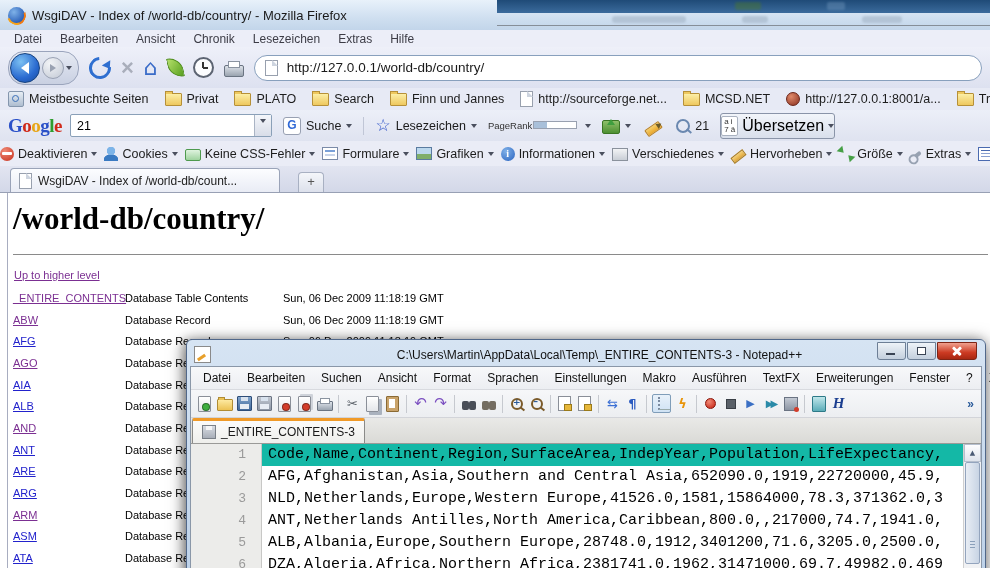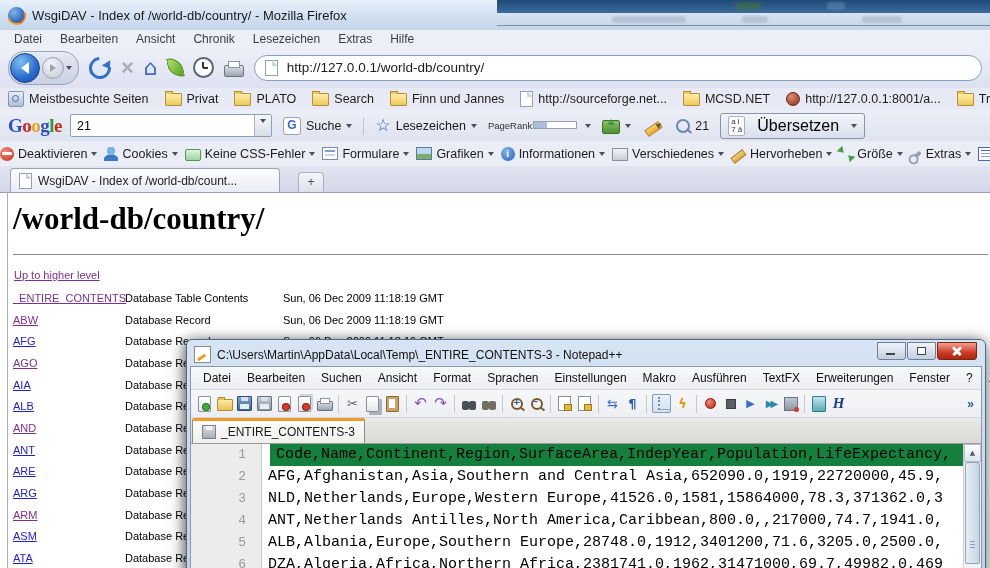--- a/index.html
+++ b/index.html
@@ -73,21 +73,21 @@
   .abc{display:flex;flex-direction:column;align-items:center;line-height:1;}
   .abc .a{font-size:7.5px;font-weight:bold;color:#333;letter-spacing:.5px;}
   .abc .c{font-size:11px;color:#2f9e2f;margin-top:-2px;font-family:"DejaVu Sans",sans-serif;}
   .sendfolder{position:relative;width:16px;height:12px;background:linear-gradient(#8ec06a,#4d9032);border:1px solid #3a7524;border-radius:2px;margin-top:3px;}
   .sendfolder::after{content:"";position:absolute;left:4px;top:-6px;border:4px solid transparent;border-bottom:6px solid #3f9e3f;}
   .hlpen{width:15px;height:6px;background:linear-gradient(#f6cf6a,#e9a62a);border:1px solid #b87f1f;transform:rotate(-35deg);border-radius:1px;position:relative;margin-top:6px;}
   .hlpen::after{content:"";position:absolute;right:-5px;top:0;border:3px solid transparent;border-left:5px solid #6a5a2a;}
   .mag{width:10px;height:10px;border:2px solid #6a88b0;border-radius:50%;position:relative;}
   .mag::after{content:"";position:absolute;left:8px;top:9px;width:6px;height:2px;background:#6a88b0;transform:rotate(40deg);}
   .cnt{font-size:12.5px;color:#1c1c1c;}
-  .translate{display:flex;align-items:center;gap:12px;border:1px solid #8a94a8;background:linear-gradient(#f2f5fa,#d9dfeb);border-radius:3px;padding:2px 7px;}
+  .translate{display:flex;align-items:center;gap:4px;border:1px solid #8a94a8;background:linear-gradient(#f2f5fa,#d9dfeb);border-radius:3px;padding:2px 0;}
   .trico{display:flex;flex-direction:column;line-height:1;font-size:8px;color:#333;border:1px solid #aab2c0;background:#fff;padding:1px 2px;border-radius:2px;}
   
   #wdbar{top:141px;height:25px;background:#eaecf6;border-bottom:1px solid #c6cbdc;gap:7px;}
   .wditem{display:flex;align-items:center;gap:4px;flex:none;}
   .wditem .lbl{font-size:12.5px;color:#1c1c1c;white-space:nowrap;}
   .wi{width:14px;height:14px;flex:none;position:relative;}
   .wi-ban{border-radius:50%;background:radial-gradient(circle at 35% 30%,#f08a76,#c62f1c);}
   .wi-ban::after{content:"";position:absolute;left:2px;top:5.5px;width:10px;height:3px;background:#fff;border-radius:1px;}
   .wi-person{background:radial-gradient(circle at 50% 28%,#7db4e8 4px,transparent 4.5px),radial-gradient(circle at 50% 110%,#3a7ac2 8px,transparent 8.5px);}
   .wi-css{height:10px;margin-top:2px;background:linear-gradient(#dff3df,#9fd39f);border:1px solid #4e9a4e;border-radius:2px;}
@@ -117,21 +117,21 @@
   #uplink{display:inline-block;font-size:11px;color:#7b2f92;text-decoration:underline;margin:3px 0 6px 1px;}
   .lrow{display:flex;height:21.7px;align-items:center;font-size:11px;color:#000;}
   .lname{width:112px;text-decoration:underline;white-space:pre;flex:none;}
   .lname.b{color:#2222cc;} .lname.v{color:#7b2f92;}
   .ltype{width:158px;flex:none;white-space:pre;}
   .ldate{white-space:pre;}
   
   #npp{position:absolute;left:186px;top:339px;width:800px;height:300px;border-radius:6px 6px 0 0;
        background:linear-gradient(#d6e4f3,#b7cde6);border:1px solid #51688a;
        box-shadow:0 4px 18px rgba(0,0,0,.55),-3px 0 10px rgba(0,0,0,.25);padding:3px;box-sizing:border-box;}
-  #npp-titlebar{height:23px;display:flex;align-items:center;gap:6px;padding-left:4px;}
+  #npp-titlebar{height:23px;display:flex;align-items:center;gap:6px;padding-left:4px;text-align:center;}
   .nppicon{width:15px;height:15px;background:#fff;border:1px solid #8a8a8a;position:relative;flex:none;}
   .nppicon::after{content:"";position:absolute;left:2px;top:9px;width:9px;height:3px;background:#e8a02a;transform:rotate(-35deg);}
   #npp-titlebar .t{font-size:12px;color:#111;white-space:nowrap;overflow:hidden;flex:1;}
   .winbtns{position:absolute;right:8px;top:2px;display:flex;gap:1px;}
   .wb{width:27px;height:16px;border:1px solid #6d7f96;background:linear-gradient(#eef3f8,#c3cfdd);border-radius:0 0 3px 3px;position:relative;}
   .wb-min::after{content:"";position:absolute;left:8px;bottom:4px;width:9px;height:2.5px;background:#3a4454;}
   .wb-rest::after{content:"";position:absolute;left:9px;top:4px;width:7px;height:6px;border:1.5px solid #3a4454;background:#fff;}
   .wb-close{width:38px;background:linear-gradient(#f0a08e,#cc3a22 60%,#a82812);border-color:#7e2415;}
   .wb-close::before,.wb-close::after{content:"";position:absolute;left:50%;top:50%;width:11px;height:2.5px;background:#fff;border-radius:1px;}
   .wb-close::before{transform:translate(-50%,-50%) rotate(45deg);}
@@ -177,21 +177,21 @@
   #npp-tabstrip{height:25px;background:linear-gradient(#e9e9e7,#dadad6);border-bottom:1px solid #9a9a98;display:flex;align-items:flex-end;padding-left:1px;}
   .npptab{height:22px;background:linear-gradient(#fbfbfa,#efefec);border:1px solid #8a8a88;border-bottom:none;border-top:3px solid #f09a28;border-radius:2px 2px 0 0;display:flex;align-items:center;gap:5px;padding:0 9px;}
   .npptab .lbl{font-size:12px;color:#1a1a1a;white-space:nowrap;}
   .tabfloppy{width:12px;height:12px;background:linear-gradient(#d8dce2,#a8aeb8);border:1px solid #7a8088;position:relative;}
   .tabfloppy::before{content:"";position:absolute;left:3px;top:0;width:6px;height:3.5px;background:#f4f5f7;}
   #npp-editor{flex:1;display:flex;background:#fff;position:relative;overflow:hidden;}
   #gutter{width:70px;background:#ececea;border-right:1px solid #c8c8c6;flex:none;}
   #gutter .ln{height:22px;line-height:22px;text-align:right;padding-right:15px;font-size:13px;color:#9a9a9a;font-family:"Liberation Mono","DejaVu Sans Mono",monospace;}
   #codearea{flex:1;overflow:hidden;}
   .cl{height:22px;line-height:22px;font-size:15px;color:#000;font-family:"Liberation Mono","DejaVu Sans Mono",monospace;white-space:pre;padding-left:6px;}
-  .cl.cur{background:#15803d;margin-left:8px;}
+  .cl.cur{background:#14b8a6;}
   #vsb{position:absolute;right:0;top:0;bottom:0;width:17px;background:#f1f2f4;border-left:1px solid #d0d0d0;}
   .sbarrow{height:16px;background:linear-gradient(#fdfdfe,#dfe4ec);border:1px solid #b5bfce;display:flex;align-items:center;justify-content:center;font-size:7px;color:#4a5a74;font-family:"DejaVu Sans",sans-serif;}
   .sbthumb{position:absolute;left:1px;right:1px;top:18px;height:100px;background:linear-gradient(90deg,#e8edf4,#c8d4e4);border:1px solid #93a4bd;border-radius:2px;}
   .sbthumb::after{content:"";position:absolute;left:4px;right:4px;top:78px;height:7px;
      background:repeating-linear-gradient(#8ba0ba 0 1.5px,transparent 1.5px 3px);}
 </style>
 </head>
 <body>
 
 <div id="screen">

